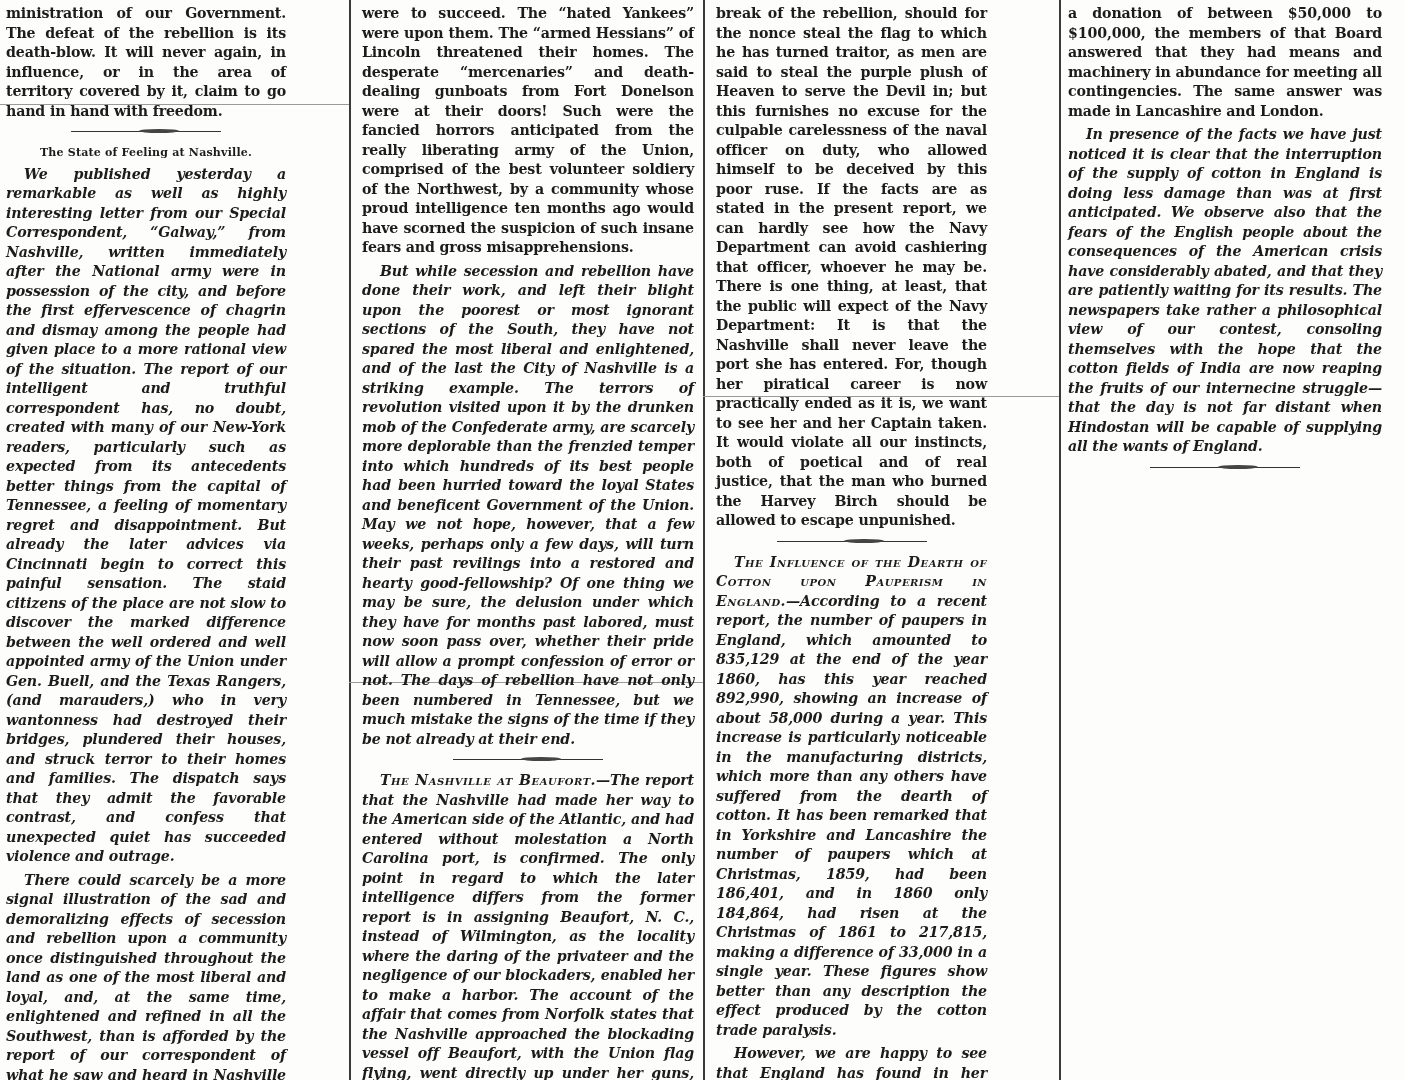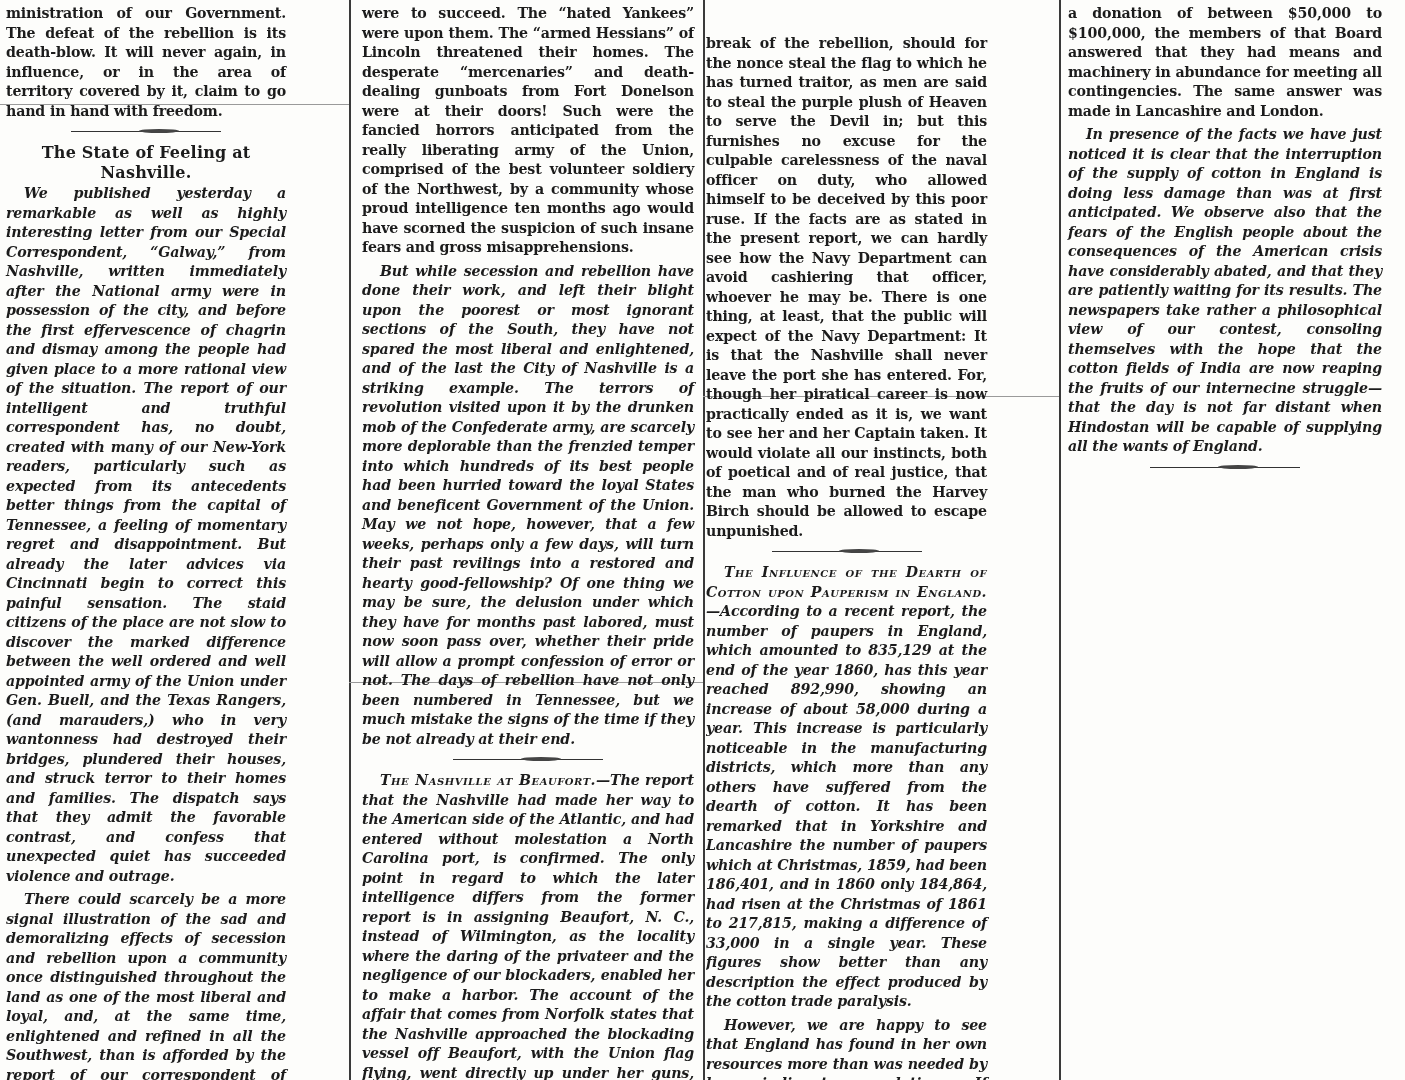--- a/index.html
+++ b/index.html
@@ -16,37 +16,37 @@
     font-size:14.2px; line-height:19.5px;
     letter-spacing:-0.15px;
     text-align:justify;
     font-weight:bold;
     overflow:hidden;
   }
   .col p { margin:0; }
   .col .indent { text-indent:18px;font-style:italic; }
   #c1 { left:0; width:292px; padding:4px 6px 0 6px; }
   #c2 { left:352px; width:350px; padding:4px 8px 16px 10px; }
-  #c3 { left:706px; width:289px; padding:4px 8px 0 0;margin-top:30px; }
+  #c3 { left:706px; width:289px; padding:4px 8px 0 10px; }
   #c4 { left:1062px; width:326px; padding:4px 6px 0 6px; }
   .rule-v {
     position:absolute; top:0; bottom:0; width:2px; background:#3a3a3a;
   }
   .divider {
     height:10px; margin:6px auto 6px auto; width:150px; position:relative;
   }
   .divider::before {
     content:""; position:absolute; left:0; right:0; top:4px; height:1px; background:#333;
   }
   .divider::after {
     content:""; position:absolute; left:45%; width:40px; top:2px; height:4px;
     background:#444; border-radius:50%;
   }
   .headline {
-    text-align:center; font-size:16px; font-weight:bold;
+    text-align:center; font-size:11px; font-weight:bold;
     font-family:"DejaVu Serif", serif; margin:6px 0 2px 0;
     letter-spacing:0.2px;
   }
   .smallcaps { font-variant:small-caps; letter-spacing:0.5px; }
   .box-line {
     position:absolute; height:1px; background:#9a9a9a;
   }
 </style>
 </head>
 <body>

